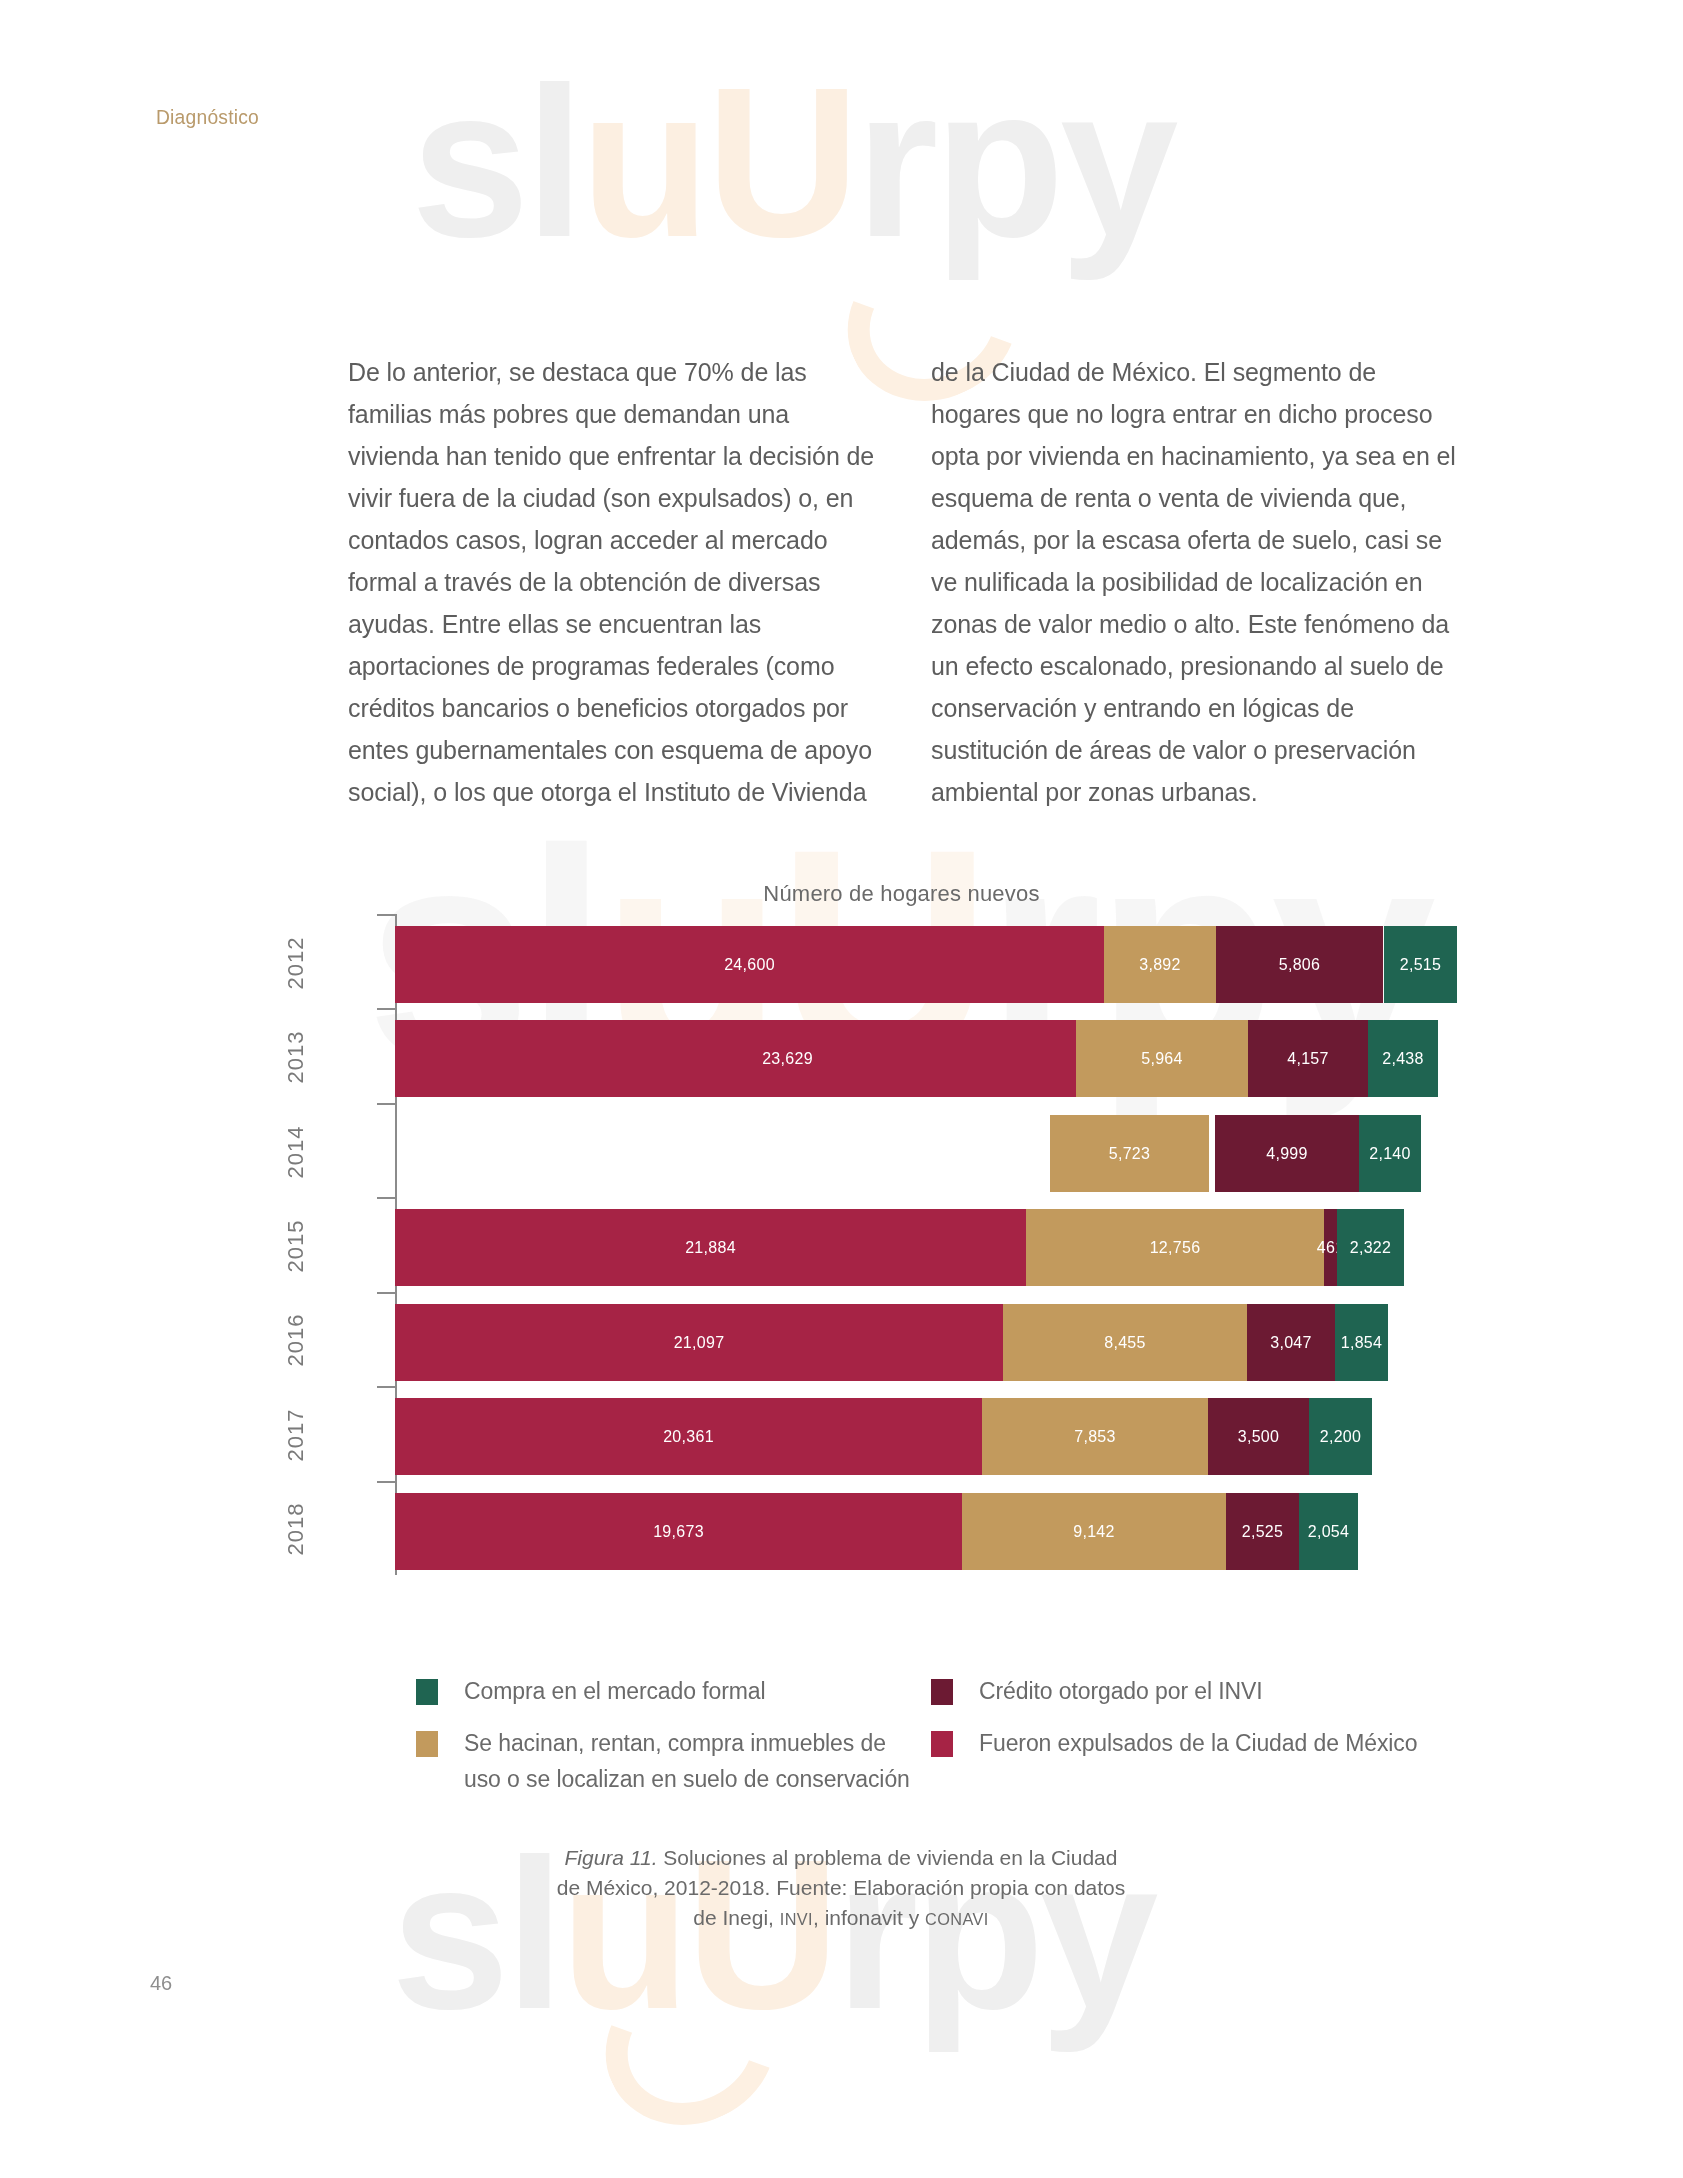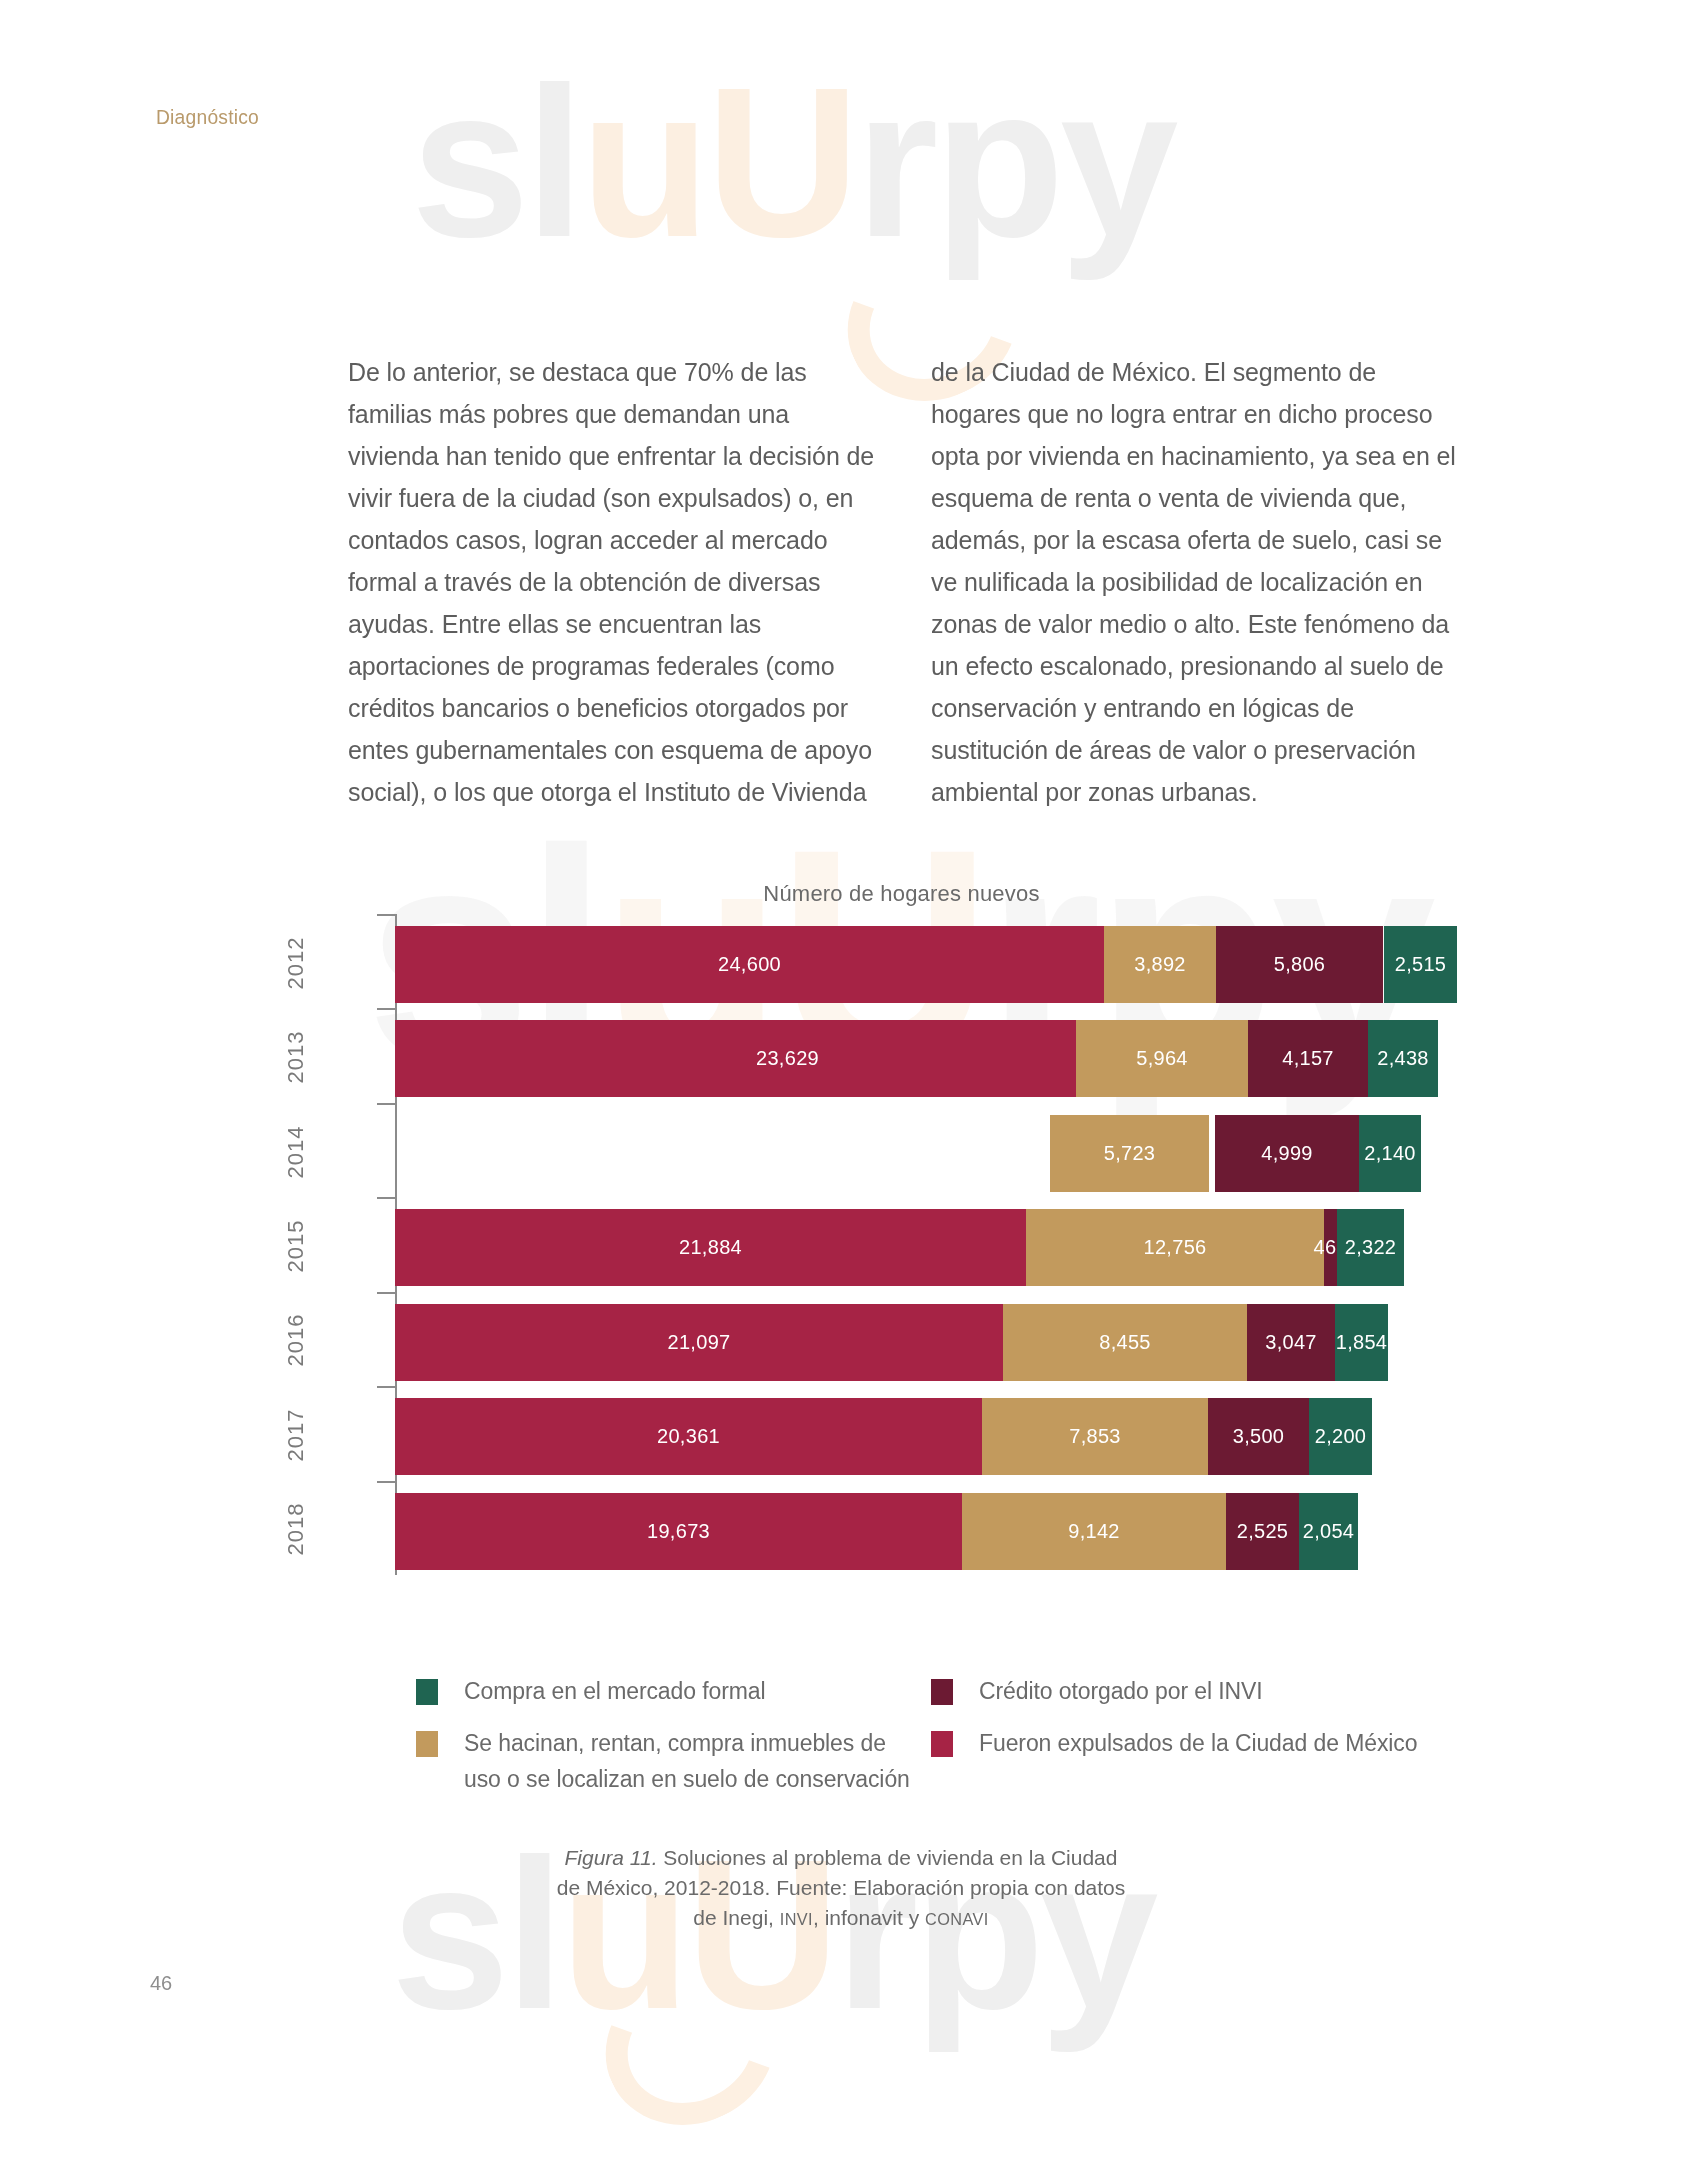--- a/index.html
+++ b/index.html
@@ -132,21 +132,21 @@
     position: absolute;
     top: 0;
     height: 77px;
     display: flex;
     align-items: center;
     justify-content: center;
     overflow: visible;
     box-sizing: border-box;
   }
   .seg span {
-    font-size: 20px;
+    font-size: 16px;
     color: #ffffff;
     white-space: nowrap;
     letter-spacing: 0.3px;
   }
 
   
   .legend {
     position: absolute;
     left: 416px;
     top: 1673px;

